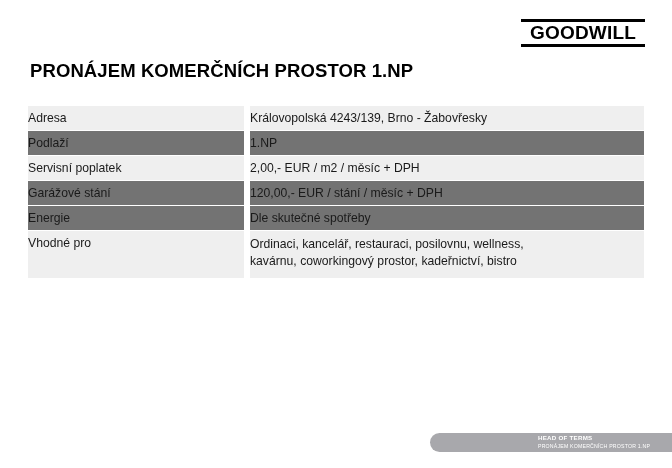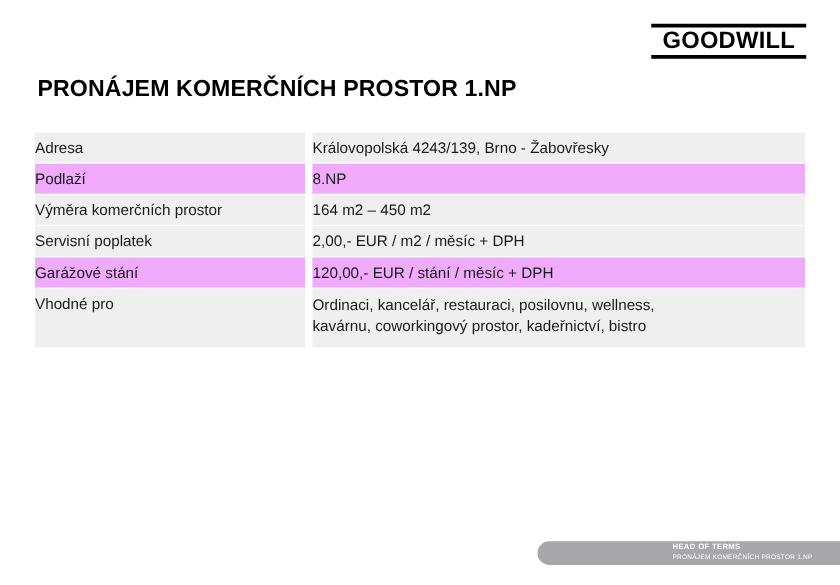--- a/index.html
+++ b/index.html
@@ -59,21 +59,21 @@
   
   .spec-table {
     position: absolute;
     left: 28px;
     top: 106px;
     width: 616px;
     border-collapse: separate;
     border-spacing: 0;
   }
   .spec-table tr.row-light td { background: #efefef; }
-  .spec-table tr.row-dark  td { background: #f0abfc; }
+  .spec-table tr.row-dark  td { background: #737373; }
 
   .spec-table td {
     font-size: 12.2px;
     color: #1a1a1a;
     vertical-align: middle;
     padding: 0;
     height: 24px;
     line-height: 15px;
     border-bottom: 1px solid #ffffff;
     margin-top: 6px;
@@ -140,33 +140,33 @@
 <div class="page-title">PRONÁJEM KOMERČNÍCH PROSTOR 1.NP</div>
 
 <table class="spec-table">
   <tbody>
     <tr class="row-light">
       <td class="cell-label">Adresa</td>
       <td class="cell-value">Královopolská 4243/139, Brno - Žabovřesky</td>
     </tr>
     <tr class="row-dark">
       <td class="cell-label">Podlaží</td>
-      <td class="cell-value">8.NP</td>
-    </tr>
-    <tr class="row-light">
-      <td class="cell-label">Výměra komerčních prostor</td>
-      <td class="cell-value">164 m2 – 450 m2</td>
+      <td class="cell-value">1.NP</td>
     </tr>
     <tr class="row-light">
       <td class="cell-label">Servisní poplatek</td>
       <td class="cell-value">2,00,- EUR / m2 / měsíc + DPH</td>
     </tr>
     <tr class="row-dark">
       <td class="cell-label">Garážové stání</td>
       <td class="cell-value">120,00,- EUR / stání / měsíc + DPH</td>
+    </tr>
+    <tr class="row-dark">
+      <td class="cell-label">Energie</td>
+      <td class="cell-value">Dle skutečné spotřeby</td>
     </tr>
     <tr class="row-light row-tall">
       <td class="cell-label">Vhodné pro</td>
       <td class="cell-value">
         <span class="value-line">Ordinaci, kancelář, restauraci, posilovnu, wellness,</span>
         <span class="value-line">kavárnu, coworkingový prostor, kadeřnictví, bistro</span>
       </td>
     </tr>
   </tbody>
 </table>

